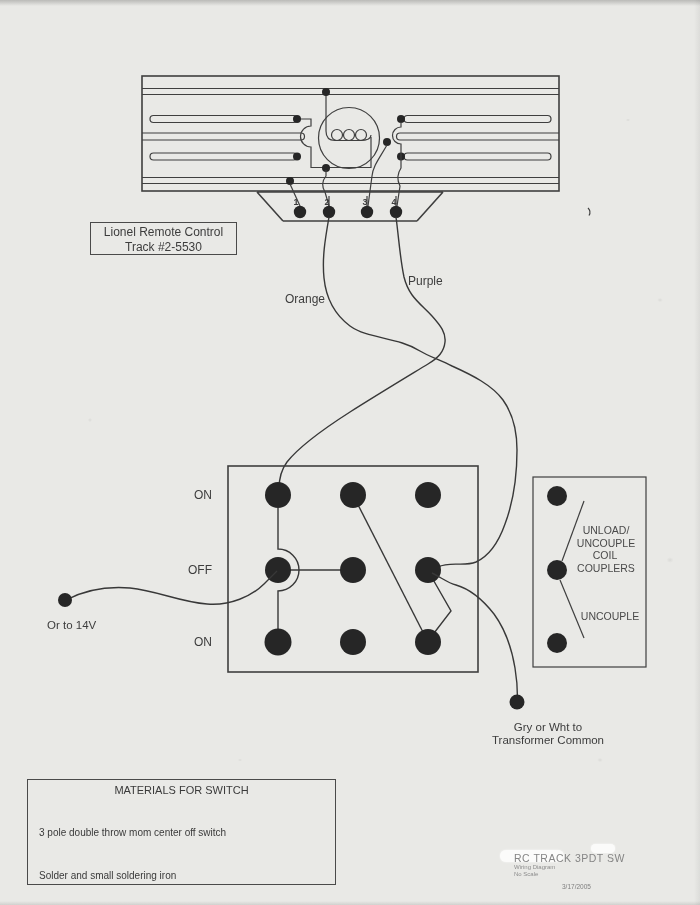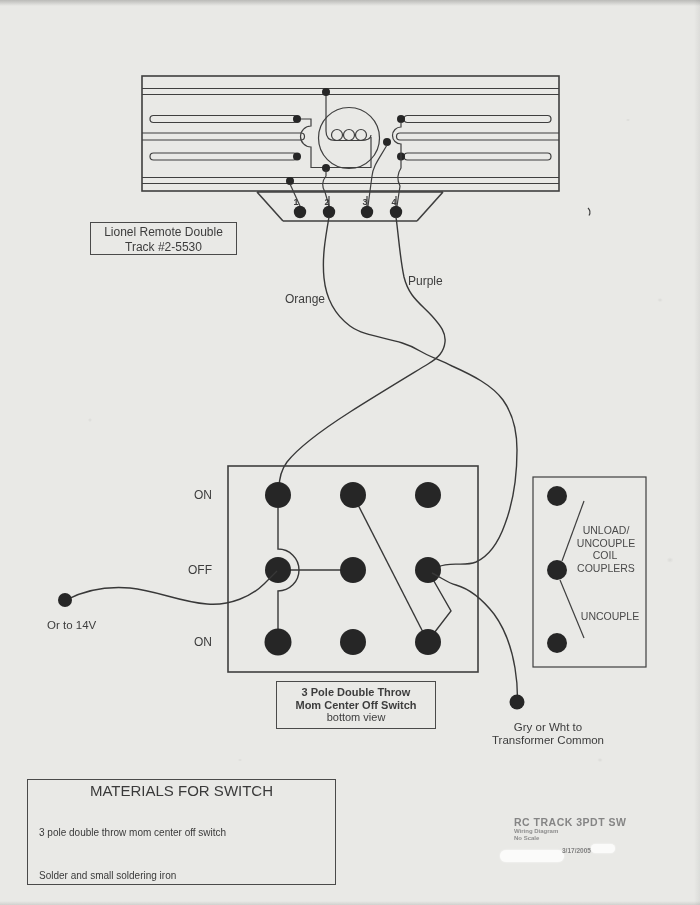--- a/index.html
+++ b/index.html
@@ -36,25 +36,25 @@
     position:absolute;border:1.5px solid #4a4a4a;color:#3d3d3d;
     box-sizing:border-box;background:transparent;
   }
   .lionel-box{left:90px;top:222px;width:147px;height:33px;text-align:center;
     font-size:12px;line-height:14.5px;padding-top:2px;}
   .caption-box{left:276px;top:681px;width:160px;height:48px;text-align:center;
     font-size:11px;line-height:12.6px;padding-top:4px;}
   .caption-box .b{font-weight:bold;}
   .materials-box{left:27px;top:779px;width:309px;height:106px;
     font-size:10px;line-height:11.4px;padding-top:5px;color:#3a3a3a;}
-  .materials-box .title{text-align:center;font-size:15px;margin-bottom:1px;}
+  .materials-box .title{text-align:center;font-size:11px;margin-bottom:1px;}
   .materials-box .line{padding-left:11px;margin-top:31px;}
   .materials-box .indent{padding-left:30px;}
   .materials-box .gap{}
-  .title-block{position:absolute;left:514px;top:816px;width:170px;color:#8a8a8a;font-weight:bold;}
+  .title-block{position:absolute;left:514px;top:852px;width:170px;color:#8a8a8a;}
   .title-block .tb-title{font-size:10.5px;letter-spacing:0.5px;color:#858585;}
   .title-block .tb-sub{font-size:6px;line-height:7px;color:#8d8d8d;}
   .title-block .tb-date{position:absolute;left:48px;top:31px;font-size:6.5px;color:#808080;}
   .whiteout{position:absolute;background:#fbfbfa;border-radius:6px;box-shadow:0 0 2px rgba(255,255,255,0.9);}
   .wo1{left:500px;top:850px;width:64px;height:12px;}
   .wo2{left:591px;top:844px;width:24px;height:9px;}
 </style>
 </head>
 <body>
 
@@ -162,29 +162,24 @@
       <circle class="dot" cx="557" cy="643" r="10"></circle>
       <text class="tcoup" x="606" y="534" text-anchor="middle">UNLOAD/</text>
       <text class="tcoup" x="606" y="546.5" text-anchor="middle">UNCOUPLE</text>
       <text class="tcoup" x="605" y="559" text-anchor="middle">COIL</text>
       <text class="tcoup" x="606" y="571.5" text-anchor="middle">COUPLERS</text>
       <text class="tcoup" x="610" y="620" text-anchor="middle">UNCOUPLE</text>
     </g>
   </svg>
 
   <div class="box lionel-box">
-    <div>Lionel Remote Double</div>
+    <div>Lionel Remote Control</div>
     <div>Track #2-5530</div>
   </div>
 
-  <div class="box caption-box">
-    <div class="b">3 Pole Double Throw</div>
-    <div class="b">Mom Center Off Switch</div>
-    <div>bottom view</div>
-  </div>
 
   <div class="box materials-box">
     <div class="title">MATERIALS FOR SWITCH</div>
     <div class="line">3 pole double throw mom center off switch</div>
     <div class="line gap">Solder and small soldering iron</div>
   </div>
 
   <div class="whiteout wo1"></div>
   <div class="whiteout wo2"></div>
   <div class="title-block">

